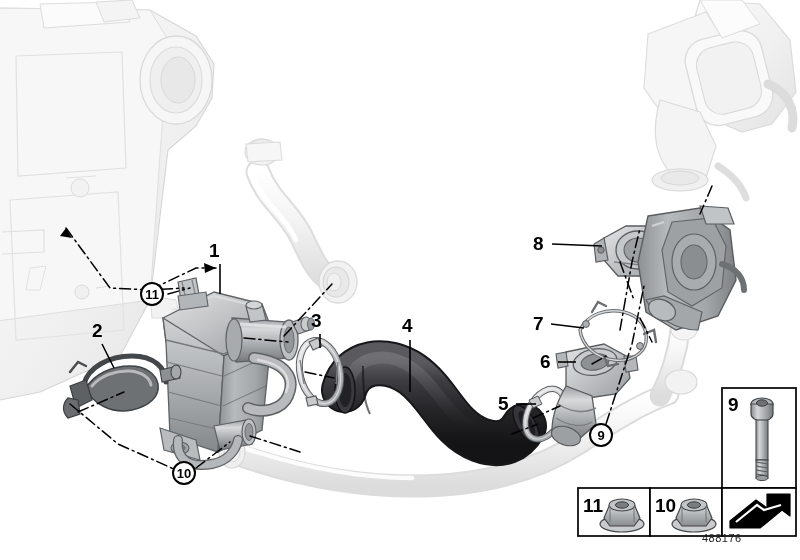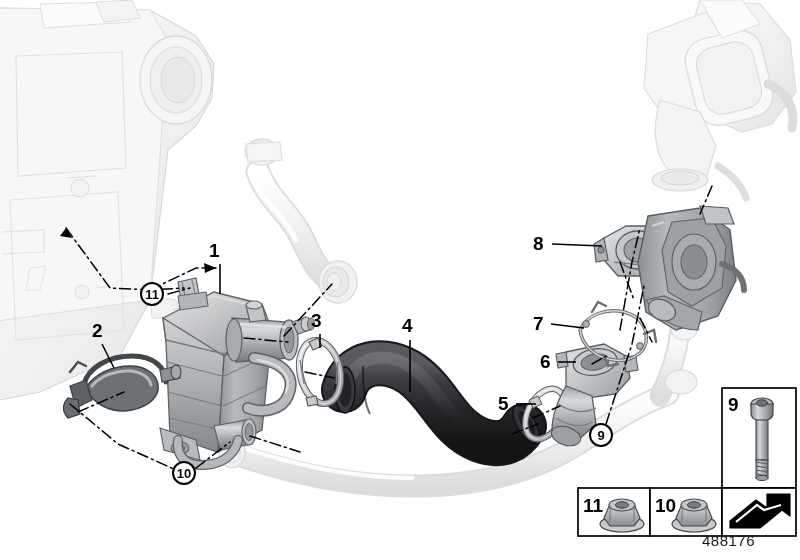--- a/index.html
+++ b/index.html
@@ -54,21 +54,21 @@
     font-family: "Liberation Sans", sans-serif;
     font-weight: bold;
     font-size: 19px;
     color: #000;
   }
   #drawing-number {
     position: absolute;
     left: 702px;
     top: 532px;
     font-family: "Liberation Sans", sans-serif;
-    font-size: 15px;
+    font-size: 11px;
     letter-spacing: 0.5px;
     color: #1b1b1b;
   }
 </style>
 </head>
 <body>
 
 <div id="diagram-root">
 
   <svg id="diagram-svg" viewBox="0 0 800 560">

